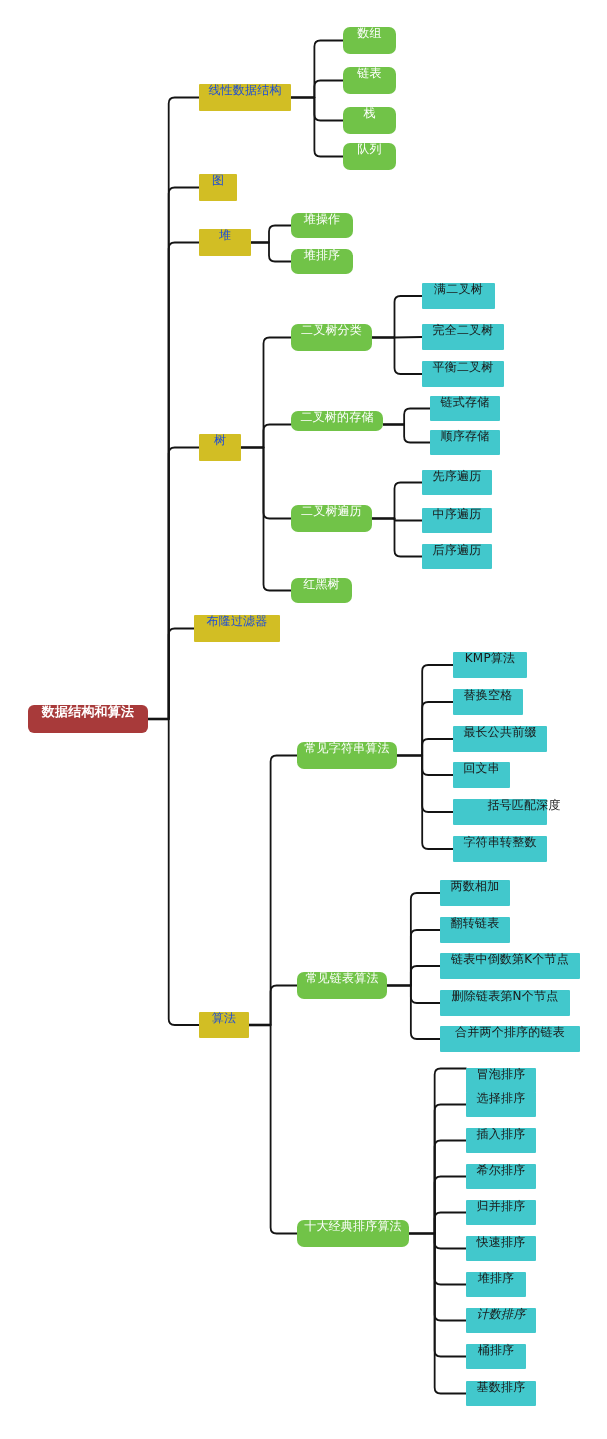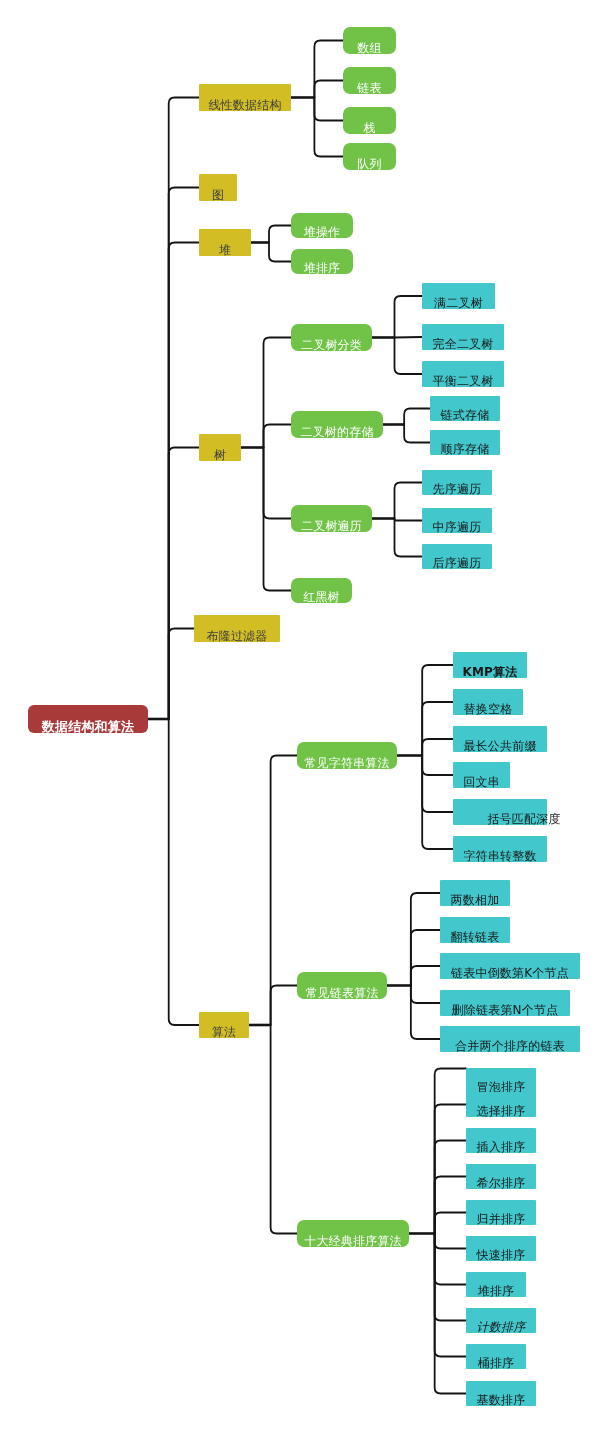--- a/index.html
+++ b/index.html
@@ -3,36 +3,36 @@
 <meta charset="utf-8">
 <style>
   html,body{margin:0;padding:0;background:#ffffff;}
   body{font-family:"DejaVu Sans","Liberation Sans",sans-serif;}
   #canvas{position:relative;width:607px;height:1439px;background:#ffffff;overflow:hidden;}
   #links{position:absolute;left:0;top:0;width:607px;height:1439px;}
   .node{
     position:absolute;
     box-sizing:border-box;
     display:flex;
-    align-items:flex-end;
+    align-items:flex-start;
     justify-content:center;
     white-space:nowrap;
     line-height:1;
     letter-spacing:0.2px;
   }
   .node.root{
     background:#a83a3a;
     color:#ffffff;
     font-weight:bold;
     border-radius:6px;
     font-size:13px;
   }
   .node.lvl1{
     background:#d2be24;
-    color:#404040;
+    color:#1d4ed8;
     border-radius:1px;
     font-size:12px;
   }
   .node.lvl2{
     background:#71c348;
     color:#ffffff;
     border-radius:7px;
     font-size:12px;
   }
   .node.lvl3{
@@ -143,21 +143,21 @@
       </div>
       <div class="node lvl2" style="left: 291px; top: 213px; width: 62px; height: 25px;">
         <span>堆操作</span>
       </div>
       <div class="node lvl2" style="left: 291px; top: 249px; width: 62px; height: 25px;">
         <span>堆排序</span>
       </div>
       <div class="node lvl2" style="left: 291px; top: 324px; width: 81px; height: 27px;">
         <span>二叉树分类</span>
       </div>
-      <div class="node lvl2" style="left: 291px; top: 411px; width: 92px; height: 27px;">
+      <div class="node lvl2" style="left: 291px; top: 411px; width: 92px; height: 20px;">
         <span>二叉树的存储</span>
       </div>
       <div class="node lvl2" style="left: 291px; top: 505px; width: 81px; height: 27px;">
         <span>二叉树遍历</span>
       </div>
       <div class="node lvl2" style="left: 291px; top: 578px; width: 61px; height: 25px;">
         <span>红黑树</span>
       </div>
       <div class="node lvl2" style="left: 297px; top: 742px; width: 100px; height: 27px;">
         <span>常见字符串算法</span>
@@ -185,21 +185,21 @@
       </div>
       <div class="node lvl3" style="left: 422px; top: 470px; width: 70px; height: 25px;">
         <span>先序遍历</span>
       </div>
       <div class="node lvl3" style="left: 422px; top: 508px; width: 70px; height: 25px;">
         <span>中序遍历</span>
       </div>
       <div class="node lvl3" style="left: 422px; top: 544px; width: 70px; height: 25px;">
         <span>后序遍历</span>
       </div>
-      <div class="node lvl3" style="left: 453px; top: 652px; width: 74px; height: 26px; font-weight: bold;">
+      <div class="node lvl3" style="left: 453px; top: 652px; width: 74px; height: 26px;">
         <span>KMP算法</span>
       </div>
       <div class="node lvl3" style="left: 453px; top: 689px; width: 70px; height: 26px;">
         <span>替换空格</span>
       </div>
       <div class="node lvl3" style="left: 453px; top: 726px; width: 94px; height: 26px;">
         <span>最长公共前缀</span>
       </div>
       <div class="node lvl3" style="left: 453px; top: 762px; width: 57px; height: 26px;">
         <span>回文串</span>

